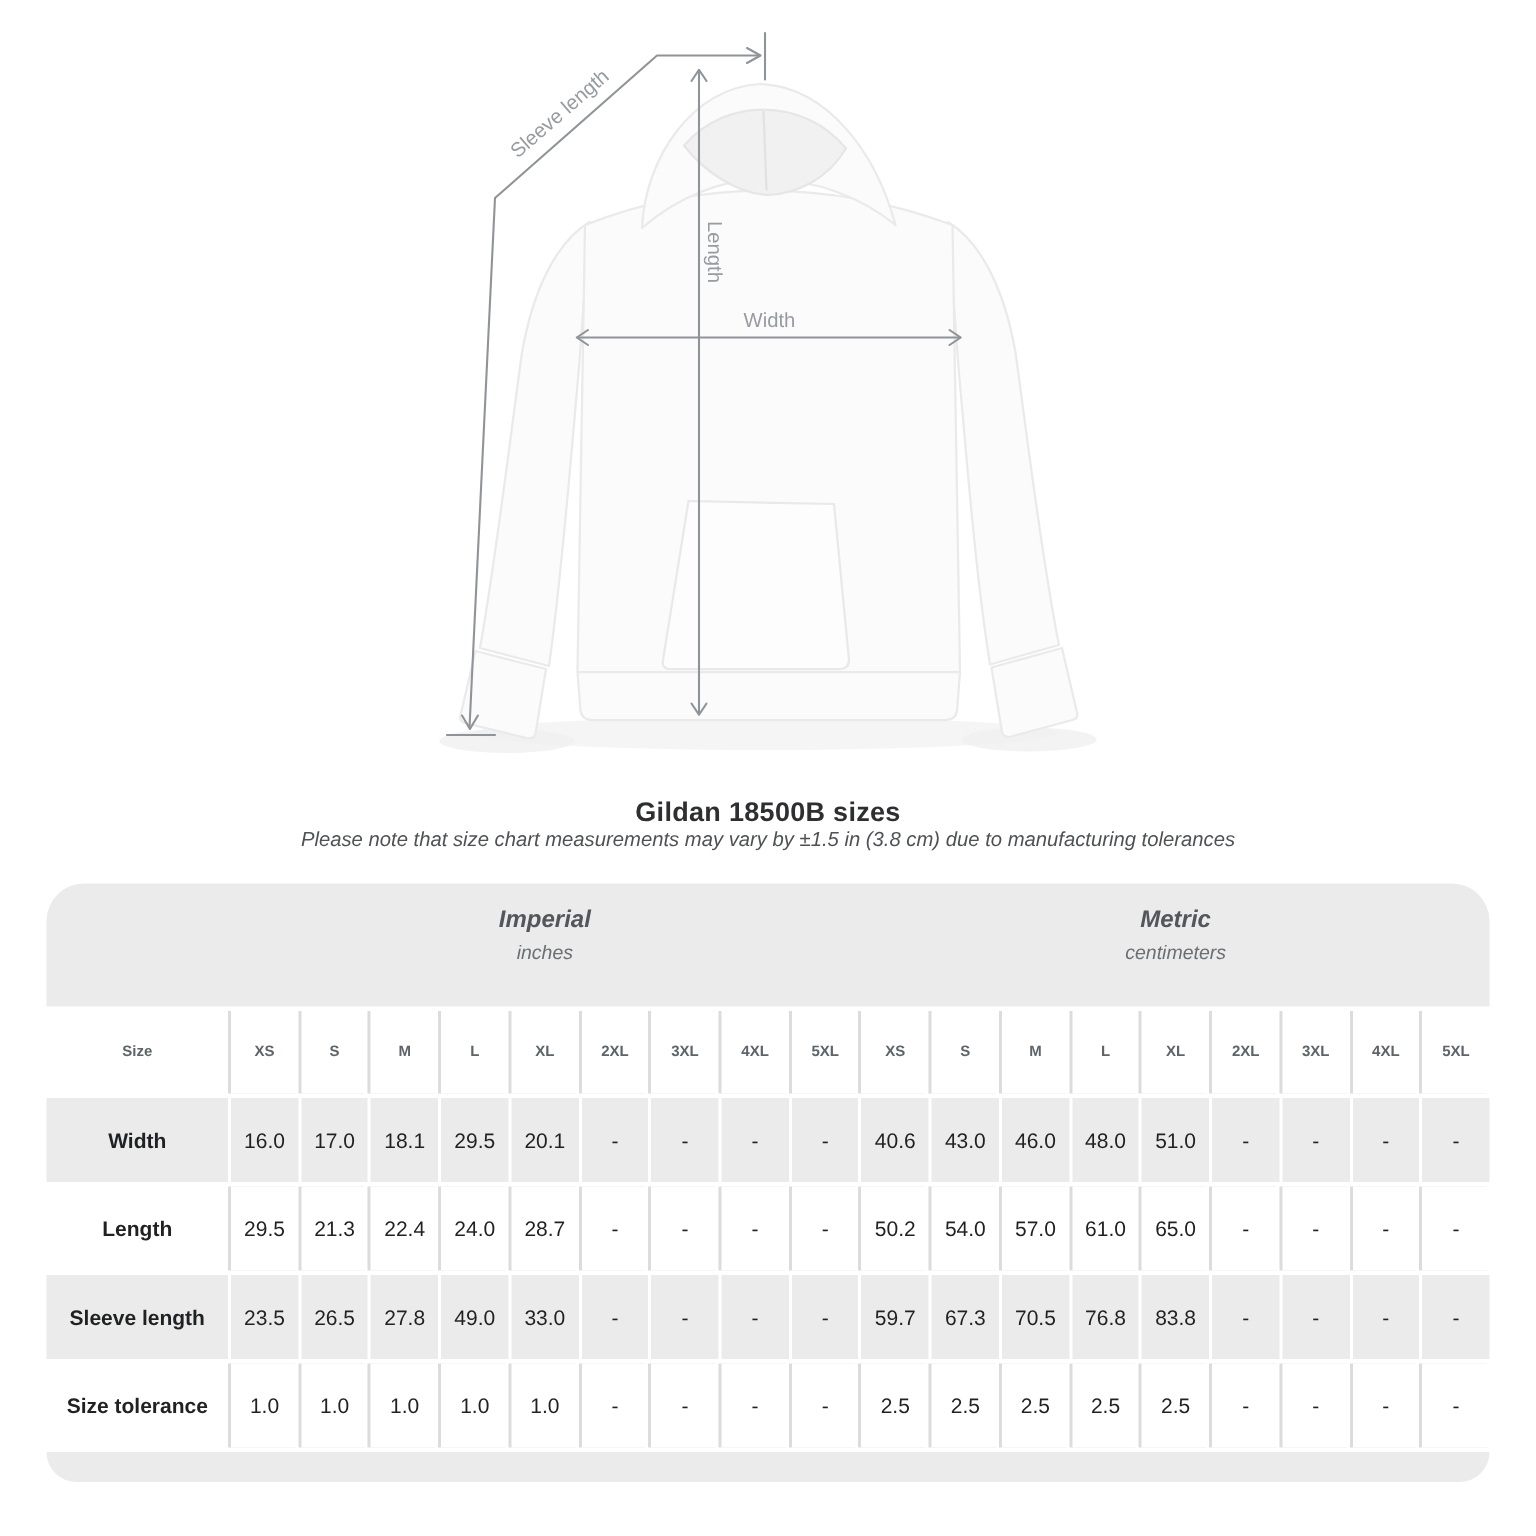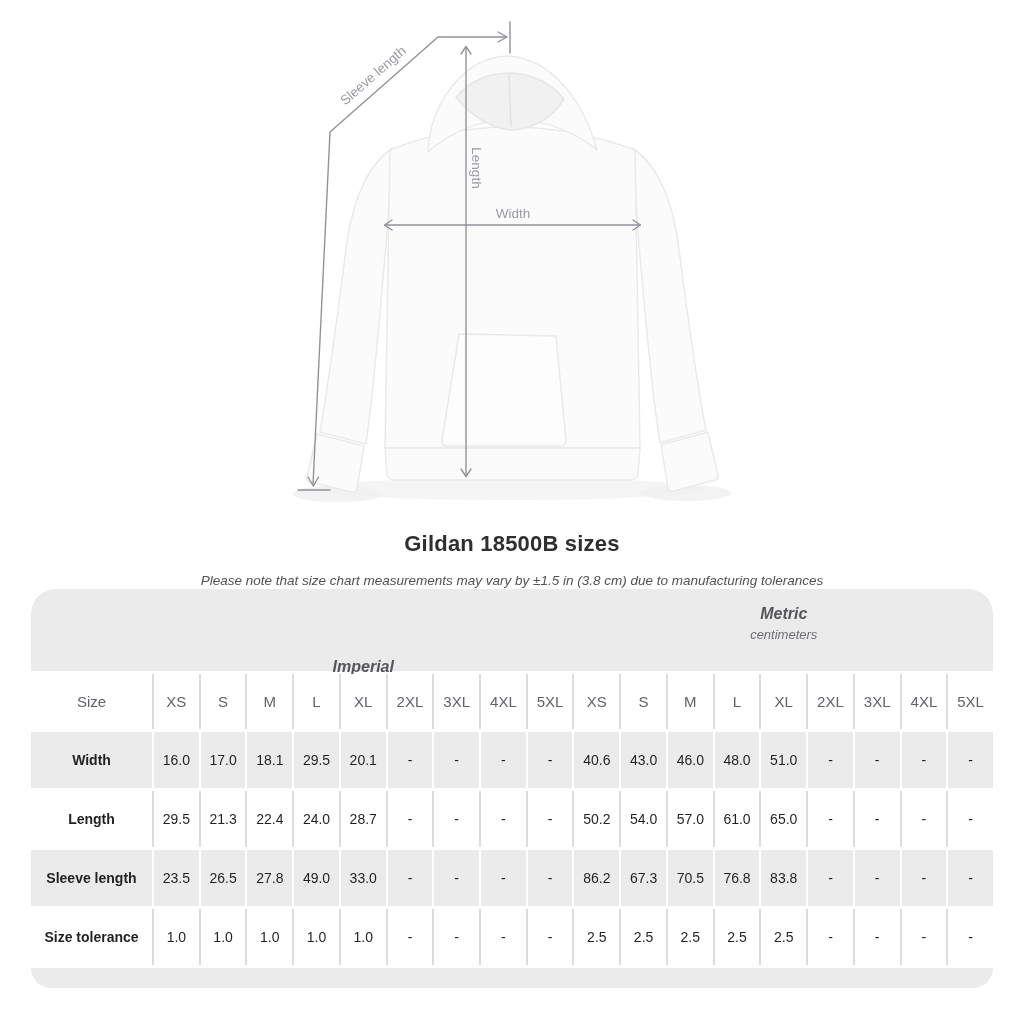--- a/index.html
+++ b/index.html
@@ -9,22 +9,22 @@
     position: relative;
     font-family: "Liberation Sans", sans-serif;
     overflow: hidden;
   }
 
   
   .diagram-wrap { position: absolute; left: 0; top: 0; width: 1024px; height: 530px; }
 
   
   .heading { position: absolute; left: 0; top: 531px; width: 1024px; text-align: center; }
-  .heading h1 { font-size: 22px; font-weight: bold; color: #2d2f31; letter-spacing: 0.2px; }
-  .heading .subtitle { margin-top: 16px; font-size: 13.5px; font-style: italic; color: #4f5254; }
+  .heading h1 { font-size: 18px; font-weight: bold; color: #2d2f31; letter-spacing: 0.2px; }
+  .heading .subtitle { margin-top: 0; font-size: 13.5px; font-style: italic; color: #4f5254; }
 
   
   .size-table { position: absolute; left: 31px; top: 589px; width: 962px; }
 
   .tgrid {
     display: grid;
     grid-template-columns: 121px repeat(18, 1fr);
     column-gap: 2px;
   }
 
@@ -45,21 +45,21 @@
     display: flex; align-items: center; justify-content: center;
     font-size: 14px; color: #1f2122;
     background: #ffffff;
   }
   .trow { height: 56px; }
   .trow--header { height: 55px; }
   .trow--gray .cell { background: #ebebeb; }
   .trow--white .cell:not(.label-cell) { box-shadow: -2px 0 0 #dcdcdc; }
 
   .label-cell { font-weight: bold; color: #5d646a; font-size: 14px; }
-  .trow--header .cell { font-weight: normal; color: #5d646a; font-size: 15px; }
+  .trow--header .cell { font-weight: bold; color: #5d646a; font-size: 10px; }
 
   .cellgroup { display: contents; }
 
   .band-bottom {
     height: 20px;
     background: #ebebeb;
     border-radius: 0 0 20px 20px;
   }
 </style>
 </head>
@@ -122,27 +122,27 @@
 </div>
 
 <div class="heading">
   <h1>Gildan 18500B sizes</h1>
   <div class="subtitle">Please note that size chart measurements may vary by ±1.5 in (3.8 cm) due to manufacturing tolerances</div>
 </div>
 
 <div class="size-table">
 
   <div class="band-top tgrid">
+    <div class="unit-header span-imperial">
+      <div class="unit-name">Imperial</div>
+      <div class="unit-sub">inches</div>
+    </div>
     <div class="unit-header span-metric">
       <div class="unit-name">Metric</div>
       <div class="unit-sub">centimeters</div>
-    </div>
-    <div class="unit-header span-imperial">
-      <div class="unit-name">Imperial</div>
-      <div class="unit-sub">inches</div>
     </div>
   </div>
 
   <div class="trow trow--header trow--white tgrid">
     <div class="cell label-cell">Size</div>
     <div class="cellgroup"><span class="cell">XS</span><span class="cell">S</span><span class="cell">M</span><span class="cell">L</span><span class="cell">XL</span><span class="cell">2XL</span><span class="cell">3XL</span><span class="cell">4XL</span><span class="cell">5XL</span></div>
     <div class="cellgroup"><span class="cell">XS</span><span class="cell">S</span><span class="cell">M</span><span class="cell">L</span><span class="cell">XL</span><span class="cell">2XL</span><span class="cell">3XL</span><span class="cell">4XL</span><span class="cell">5XL</span></div>
   </div>
 
   <div class="trow trow--gray tgrid">
@@ -153,21 +153,21 @@
 
   <div class="trow trow--white tgrid">
     <div class="cell label-cell">Length</div>
     <div class="cellgroup"><span class="cell">29.5</span><span class="cell">21.3</span><span class="cell">22.4</span><span class="cell">24.0</span><span class="cell">28.7</span><span class="cell">-</span><span class="cell">-</span><span class="cell">-</span><span class="cell">-</span></div>
     <div class="cellgroup"><span class="cell">50.2</span><span class="cell">54.0</span><span class="cell">57.0</span><span class="cell">61.0</span><span class="cell">65.0</span><span class="cell">-</span><span class="cell">-</span><span class="cell">-</span><span class="cell">-</span></div>
   </div>
 
   <div class="trow trow--gray tgrid">
     <div class="cell label-cell">Sleeve length</div>
     <div class="cellgroup"><span class="cell">23.5</span><span class="cell">26.5</span><span class="cell">27.8</span><span class="cell">49.0</span><span class="cell">33.0</span><span class="cell">-</span><span class="cell">-</span><span class="cell">-</span><span class="cell">-</span></div>
-    <div class="cellgroup"><span class="cell">86.2</span><span class="cell">67.3</span><span class="cell">70.5</span><span class="cell">76.8</span><span class="cell">83.8</span><span class="cell">-</span><span class="cell">-</span><span class="cell">-</span><span class="cell">-</span></div>
+    <div class="cellgroup"><span class="cell">59.7</span><span class="cell">67.3</span><span class="cell">70.5</span><span class="cell">76.8</span><span class="cell">83.8</span><span class="cell">-</span><span class="cell">-</span><span class="cell">-</span><span class="cell">-</span></div>
   </div>
 
   <div class="trow trow--white tgrid">
     <div class="cell label-cell">Size tolerance</div>
     <div class="cellgroup"><span class="cell">1.0</span><span class="cell">1.0</span><span class="cell">1.0</span><span class="cell">1.0</span><span class="cell">1.0</span><span class="cell">-</span><span class="cell">-</span><span class="cell">-</span><span class="cell">-</span></div>
     <div class="cellgroup"><span class="cell">2.5</span><span class="cell">2.5</span><span class="cell">2.5</span><span class="cell">2.5</span><span class="cell">2.5</span><span class="cell">-</span><span class="cell">-</span><span class="cell">-</span><span class="cell">-</span></div>
   </div>
 
   <div class="band-bottom"></div>
 </div>

